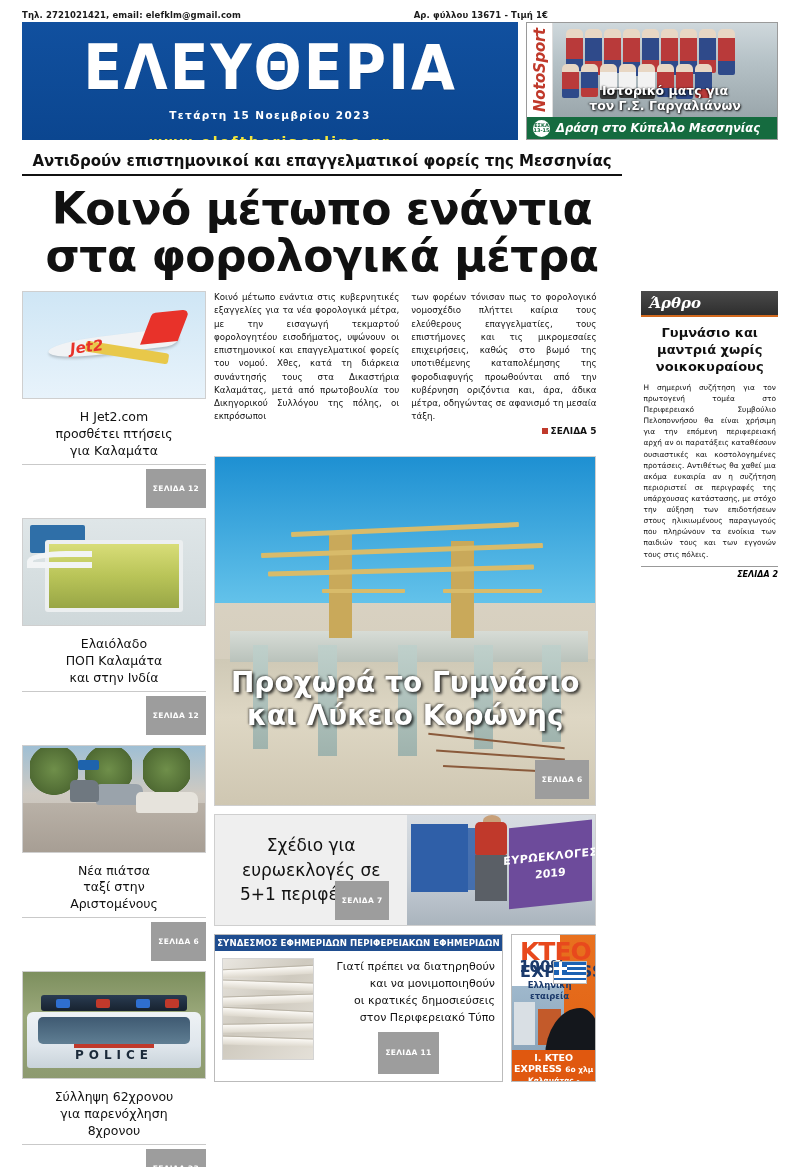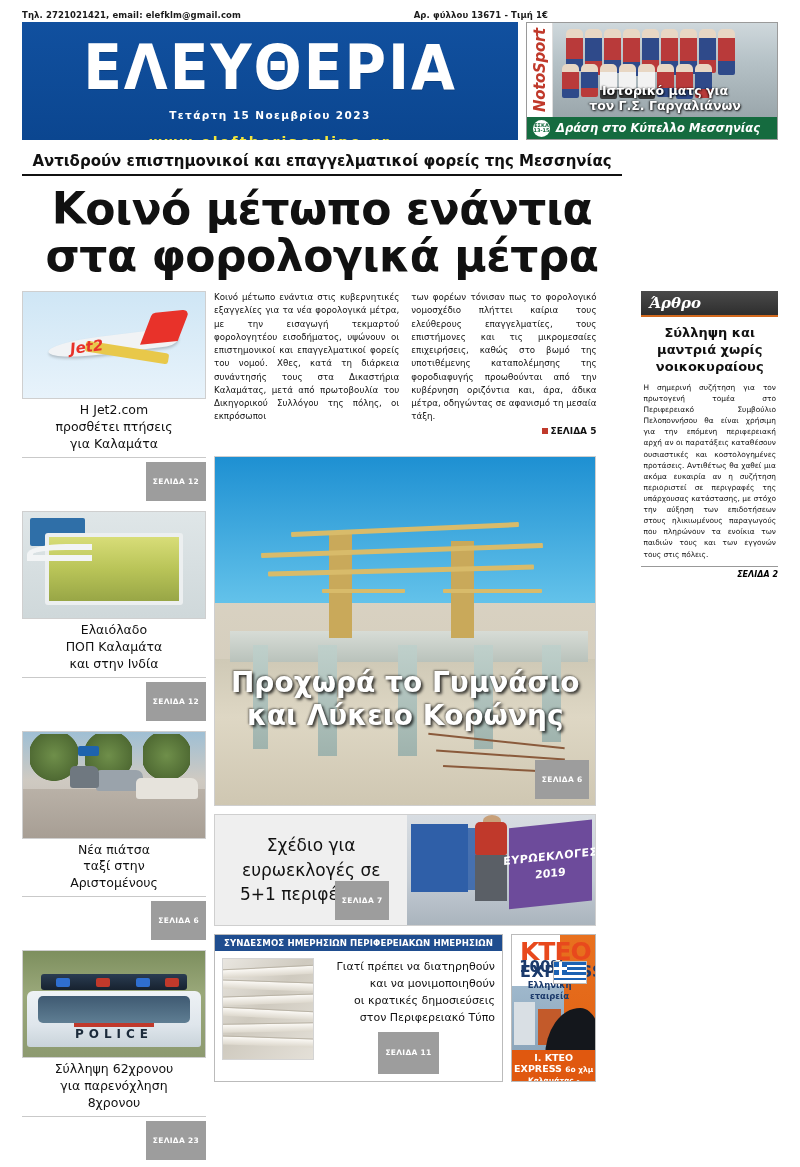--- a/index.html
+++ b/index.html
@@ -103,21 +103,21 @@
   .col-right { width: 141px; margin-left: 37px; }
 
   
   .sidecard { padding-bottom: 4px; margin-bottom: 6px; }
   .sidecard .ph {
     width: 100%; height: 108px; border: 1px solid #cfcfcf; overflow: hidden;
     position: relative;
   }
   .sidecard .cap {
     text-align: center; font-size: 12.5px; line-height: 1.35;
-    color: #111; padding: 3px 4px 4px;
+    color: #111; padding: 10px 4px 4px;
   }
   .pagebadge {
     display: inline-block; background: #9d9d9d; color: #fff;
     font-size: 7.5px; font-weight: 800; letter-spacing: .3px;
     padding: 15px 7px;
   }
   .badge-right { text-align: right; border-top: 1px solid #c9c9c9; padding-top: 4px; }
 
   
   .ph-jet { background: linear-gradient(180deg,#cfe6f5 0%,#e8f3fb 100%); }
@@ -556,21 +556,21 @@
           <div class="purple-sign">
             <div class="psign-t1">ΕΥΡΩΕΚΛΟΓΕΣ</div>
             <div class="psign-t2">2019</div>
           </div>
         </div>
       </div>
 
       <div class="bottomrow">
 
         <div class="sindesmos">
-          <div class="sind-head">ΣΥΝΔΕΣΜΟΣ ΗΜΕΡΗΣΙΩΝ ΠΕΡΙΦΕΡΕΙΑΚΩΝ ΗΜΕΡΗΣΙΩΝ</div>
+          <div class="sind-head">ΣΥΝΔΕΣΜΟΣ ΕΦΗΜΕΡΙΔΩΝ ΠΕΡΙΦΕΡΕΙΑΚΩΝ ΕΦΗΜΕΡΙΔΩΝ</div>
           <div class="sind-body">
             <div class="sind-photo">
               <div class="paperline" style="top:8%;transform:rotate(-3deg);"></div>
               <div class="paperline" style="top:22%;transform:rotate(2deg);"></div>
               <div class="paperline" style="top:36%;transform:rotate(-2deg);"></div>
               <div class="paperline" style="top:50%;transform:rotate(3deg);"></div>
               <div class="paperline" style="top:64%;transform:rotate(-1deg);"></div>
               <div class="paperline" style="top:78%;transform:rotate(2deg);"></div>
             </div>
             <div class="sind-txt">
@@ -616,21 +616,21 @@
         </div>
 
       </div>
 
     </div>
 
     <div class="col-right">
       <div class="arthro-head">Άρθρο</div>
       <div class="arthro-rule"></div>
       <div class="arthro-title">
-        <div>Σύλληψη και</div>
+        <div>Γυμνάσιο και</div>
         <div>μαντριά χωρίς</div>
         <div>νοικοκυραίους</div>
       </div>
       <div class="arthro-body">Η σημερινή συζήτηση για τον πρωτογενή τομέα στο Περιφερειακό Συμβούλιο Πελοποννήσου θα είναι χρήσιμη για την επόμενη περιφερειακή αρχή αν οι παρατάξεις καταθέσουν ουσιαστικές και κοστολογημένες προτάσεις. Αντιθέτως θα χαθεί μια ακόμα ευκαιρία αν η συζήτηση περιοριστεί σε περιγραφές της υπάρχουσας κατάστασης, με στόχο την αύξηση των επιδοτήσεων στους ηλικιωμένους παραγωγούς που πληρώνουν τα ενοίκια των παιδιών τους και των εγγονών τους στις πόλεις.</div>
       <div class="arthro-foot">ΣΕΛΙΔΑ 2</div>
     </div>
 
   </div>
 </div>
 

